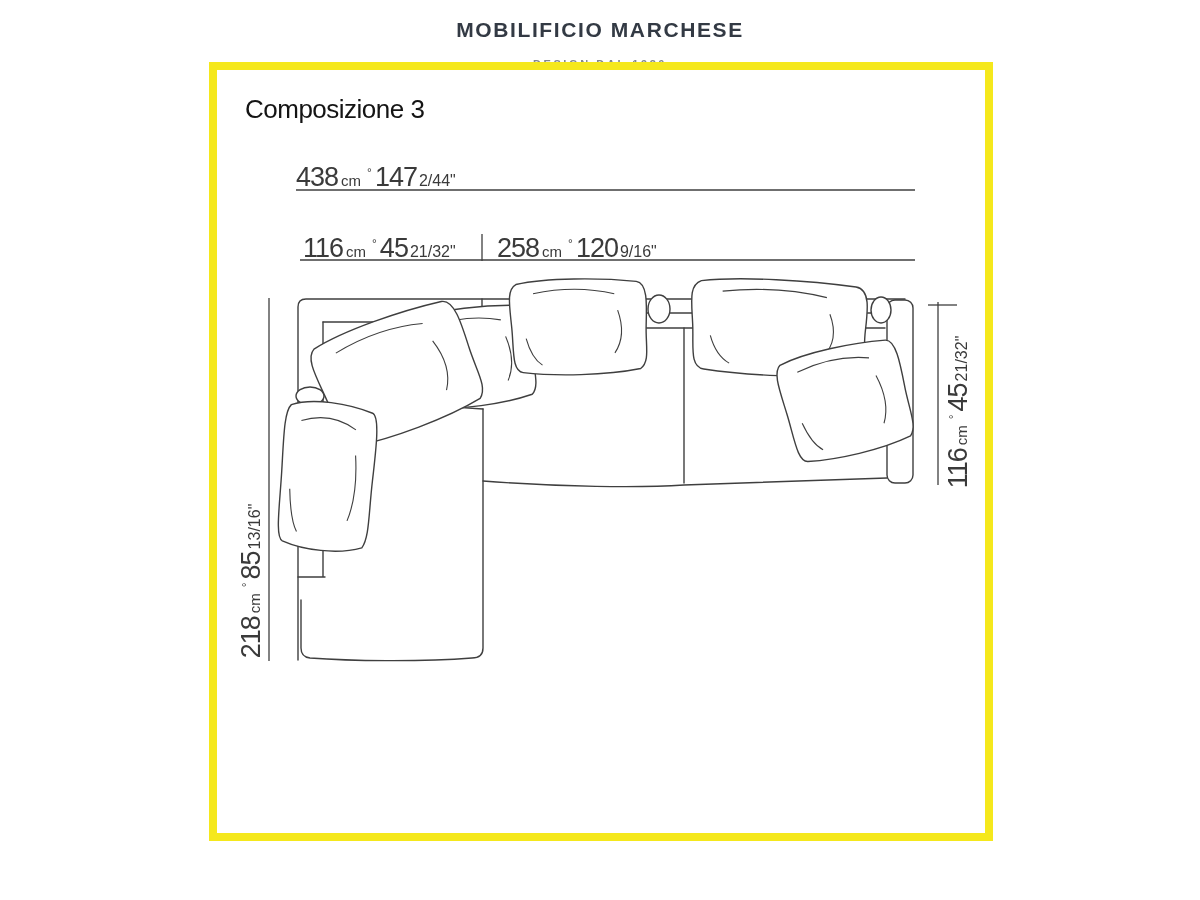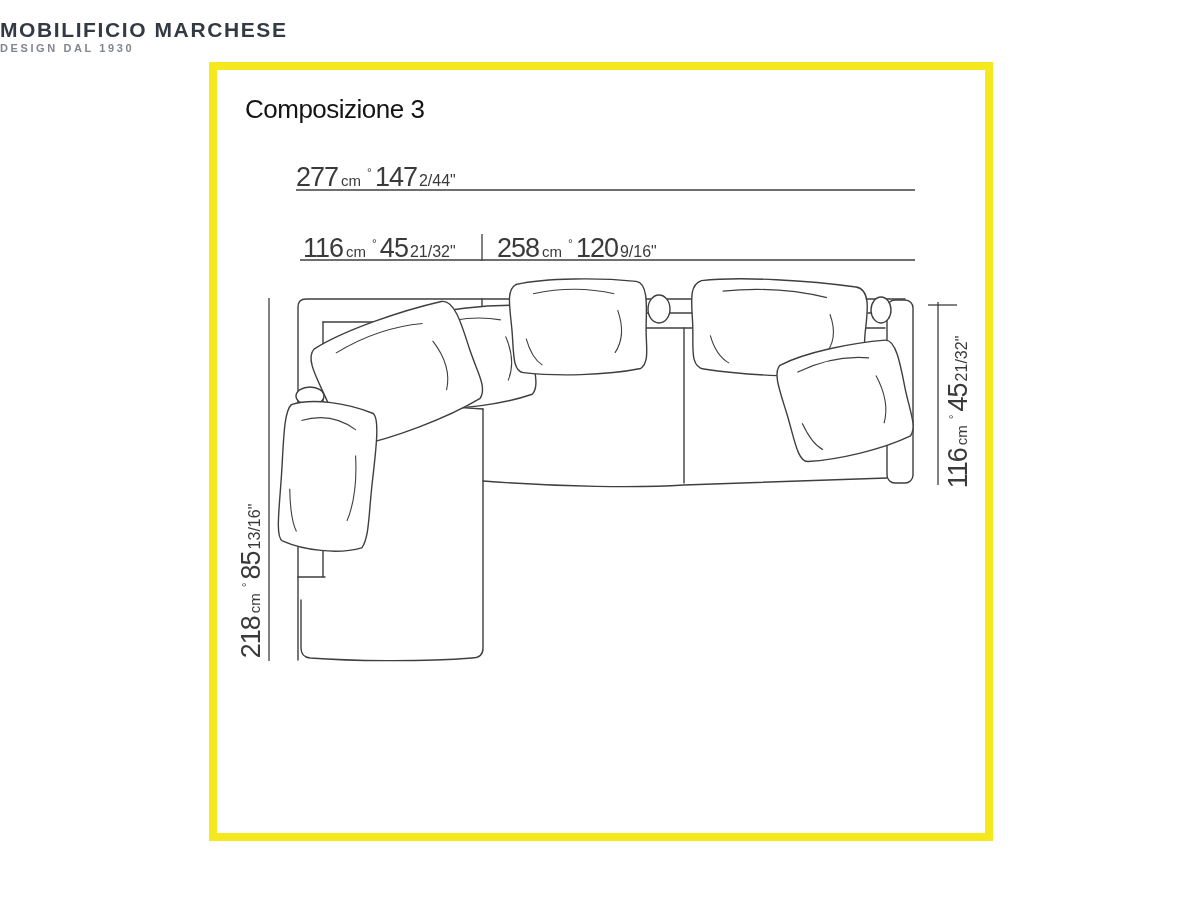--- a/index.html
+++ b/index.html
@@ -9,23 +9,23 @@
     --brand-color:#333A44;
     --tagline-color:#82878E;
     --title-color:#141414;
   }
   *{margin:0;padding:0;box-sizing:border-box;}
   html,body{width:1200px;height:900px;background:#ffffff;overflow:hidden;
     font-family:"Liberation Sans", sans-serif;}
   .page{position:relative;width:1200px;height:900px;background:#fff;}
 
   
-  .brand{position:absolute;left:0;right:0;top:18px;text-align:left;}
+  .brand{position:absolute;left:0;right:0;top:18px;text-align:center;}
   .brand-name{font-size:21px;font-weight:bold;letter-spacing:1.6px;color:var(--brand-color);}
-  .brand-tag{margin-top:0;font-size:11px;font-weight:bold;letter-spacing:2.6px;color:var(--tagline-color);}
+  .brand-tag{margin-top:16px;font-size:11px;font-weight:bold;letter-spacing:2.6px;color:var(--tagline-color);}
 
   
   .frame{position:absolute;left:209px;top:62px;width:784px;height:779px;
     border:8px solid var(--frame-yellow);background:transparent;}
 
   
   .title{position:absolute;left:245px;top:94px;font-size:26px;font-weight:400;
     color:var(--title-color);letter-spacing:-0.5px;}
 
   
@@ -111,21 +111,21 @@
       <path class="dimln" d="M296,190 L915,190"></path>
       <path class="dimln" d="M300,260 L915,260"></path>
       <path class="dimln" d="M482,234 L482,261"></path>
       <path class="dimln" d="M269,298 L269,661"></path>
       <path class="dimln" d="M938,302 L938,485"></path>
       <path class="dimln" d="M928,305 L957,305"></path>
     </g>
   </svg>
 
   <div class="dim" style="left:296px;top:162px">
-    <span class="n">277</span><span class="u">cm</span><span class="deg">°</span><span class="n">147</span><span class="f">2/44"</span>
+    <span class="n">438</span><span class="u">cm</span><span class="deg">°</span><span class="n">147</span><span class="f">2/44"</span>
   </div>
 
   <div class="dim" style="left:303px;top:233px">
     <span class="n">116</span><span class="u">cm</span><span class="deg">°</span><span class="n">45</span><span class="f">21/32"</span>
   </div>
 
   <div class="dim" style="left:497px;top:233px">
     <span class="n">258</span><span class="u">cm</span><span class="deg">°</span><span class="n">120</span><span class="f">9/16"</span>
   </div>
 

